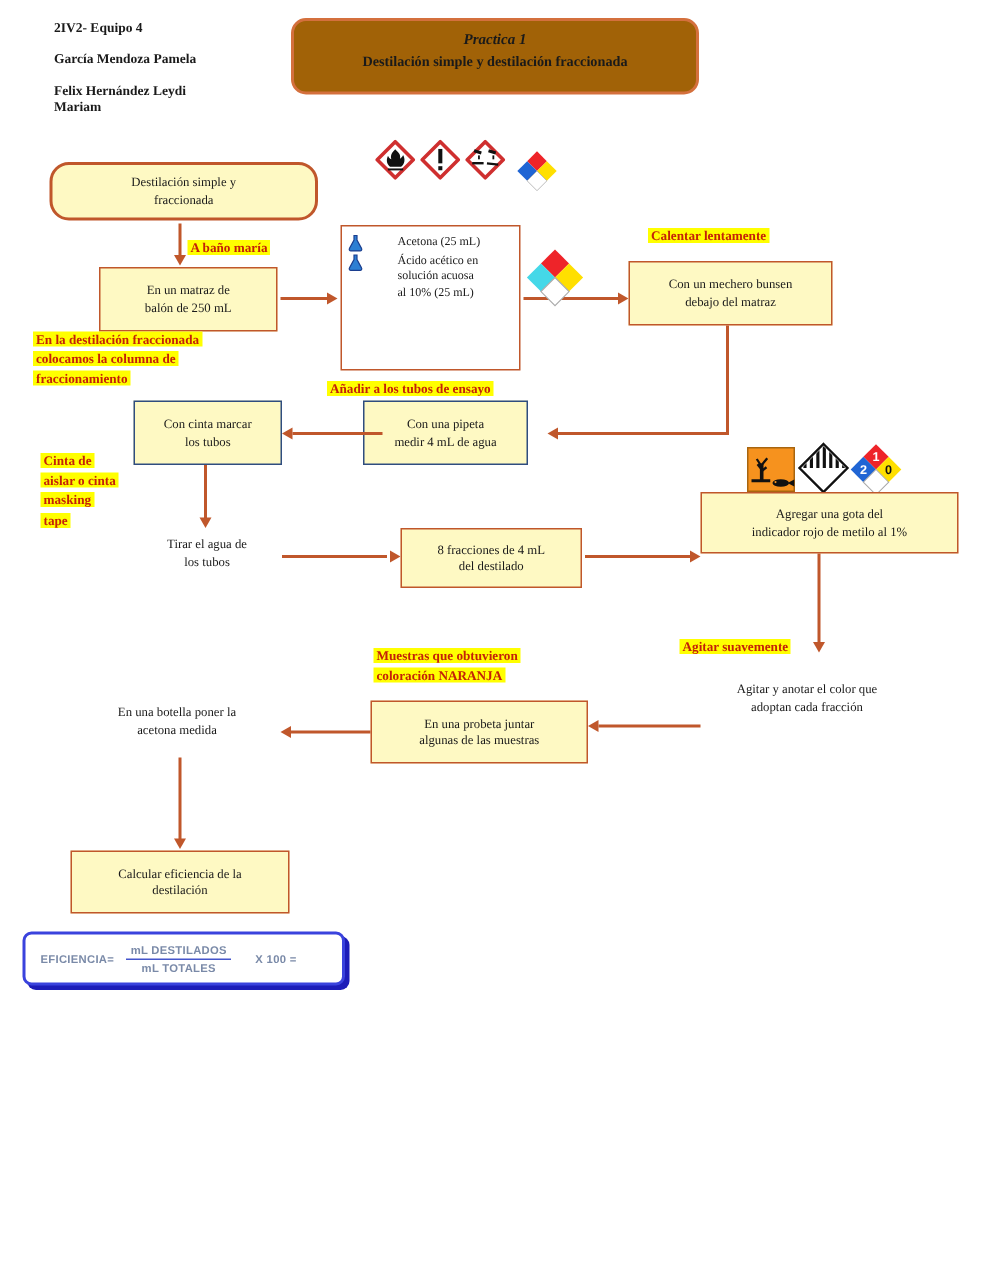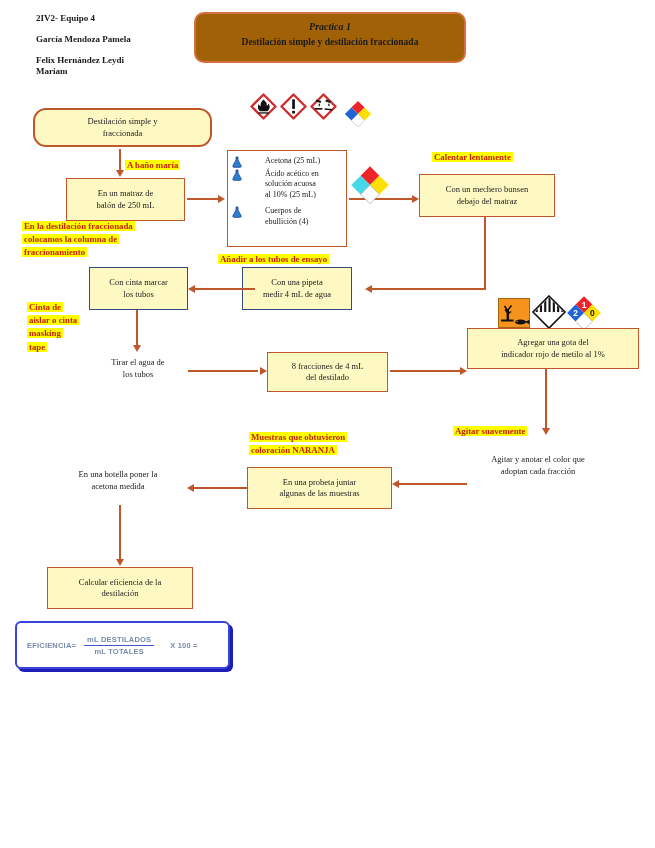--- a/index.html
+++ b/index.html
@@ -25,21 +25,21 @@
   .ah{position:absolute;width:0;height:0;}
   .ah.right{border-top:4px solid transparent;border-bottom:4px solid transparent;border-left:7px solid #c0572b;}
   .ah.left{border-top:4px solid transparent;border-bottom:4px solid transparent;border-right:7px solid #c0572b;}
   .ah.down{border-left:4px solid transparent;border-right:4px solid transparent;border-top:7px solid #c0572b;}
   .reagents{position:absolute;left:227px;top:150px;width:120px;height:97px;border:1.8px solid #c0572b;
         box-sizing:border-box;padding:5px 3px 3px 4px;font-size:8px;line-height:1.3;background:#fff;}
   .rrow{display:flex;align-items:flex-start;gap:3px;margin-bottom:1px;}
   .rrow .rtxt{white-space:pre-line;margin-left:20px;}
   .rrow.gap{margin-top:6px;}
   .ghsrow{position:absolute;left:250px;top:93px;display:flex;gap:3px;}
-  .formula{position:absolute;left:15px;top:621px;width:215px;height:48px;box-sizing:border-box;
+  .formula{position:absolute;left:15px;top:621px;width:215px;height:36px;box-sizing:border-box;
         background:#fff;border:2px solid #3a43dd;border-radius:6px;box-shadow:3px 3px 0 0 #1d1db8;
         display:flex;align-items:center;font-family:"Liberation Sans",sans-serif;
         font-size:7.5px;color:#7a8aa8;font-weight:bold;letter-spacing:0.2px;}
   .formula .frac{display:flex;flex-direction:column;align-items:center;margin-left:8px;}
   .formula .frac .num{border-bottom:1.4px solid #4455cc;padding:0 3px 1px 3px;}
   .formula .frac .den{padding-top:1px;}
   .formula .lbl{margin-left:10px;}
   .formula .suf{margin-left:16px;}
 </style>
 </head>
@@ -112,27 +112,20 @@
       <span class="rtxt">Acetona (25 mL)</span>
     </div>
     <div class="rrow">
       <svg width="10" height="12" viewBox="0 0 10 12">
           <path d="M4 1 h2 v3 l3 5.6 a1.1 1.1 0 0 1 -1 1.7 h-6 a1.1 1.1 0 0 1 -1 -1.7 l3 -5.6 z" fill="#2d7fd3" stroke="#1b3e8f" stroke-width="0.8"></path>
         </svg>
       <span class="rtxt">Ácido acético en
 solución acuosa
 al 10% (25 mL)</span>
     </div>
-    <div class="rrow gap">
-      <svg width="10" height="12" viewBox="0 0 10 12">
-          <path d="M4 1 h2 v3 l3 5.6 a1.1 1.1 0 0 1 -1 1.7 h-6 a1.1 1.1 0 0 1 -1 -1.7 l3 -5.6 z" fill="#2d7fd3" stroke="#1b3e8f" stroke-width="0.8"></path>
-        </svg>
-      <span class="rtxt">Cuerpos de
-ebullición (4)</span>
-    </div>
   </div>
 
   <div class="note" style="left:218px;top:253px;"><span class="hl">Añadir a los tubos de ensayo</span></div>
 
   <div class="line" style="left:349px;top:198px;width:64px;height:2px;"></div>
   <div class="ah right" style="left:412px;top:195px;"></div>
   <svg class="abs" style="left:350px;top:165px;" width="40" height="40" viewBox="0 0 32 32">
     <polygon points="16,1 23.5,8.5 16,16 8.5,8.5" fill="#ee2429"></polygon>
     <polygon points="8.5,8.5 16,16 8.5,23.5 1,16" fill="#45d8e8"></polygon>
     <polygon points="23.5,8.5 31,16 23.5,23.5 16,16" fill="#ffdf00"></polygon>

